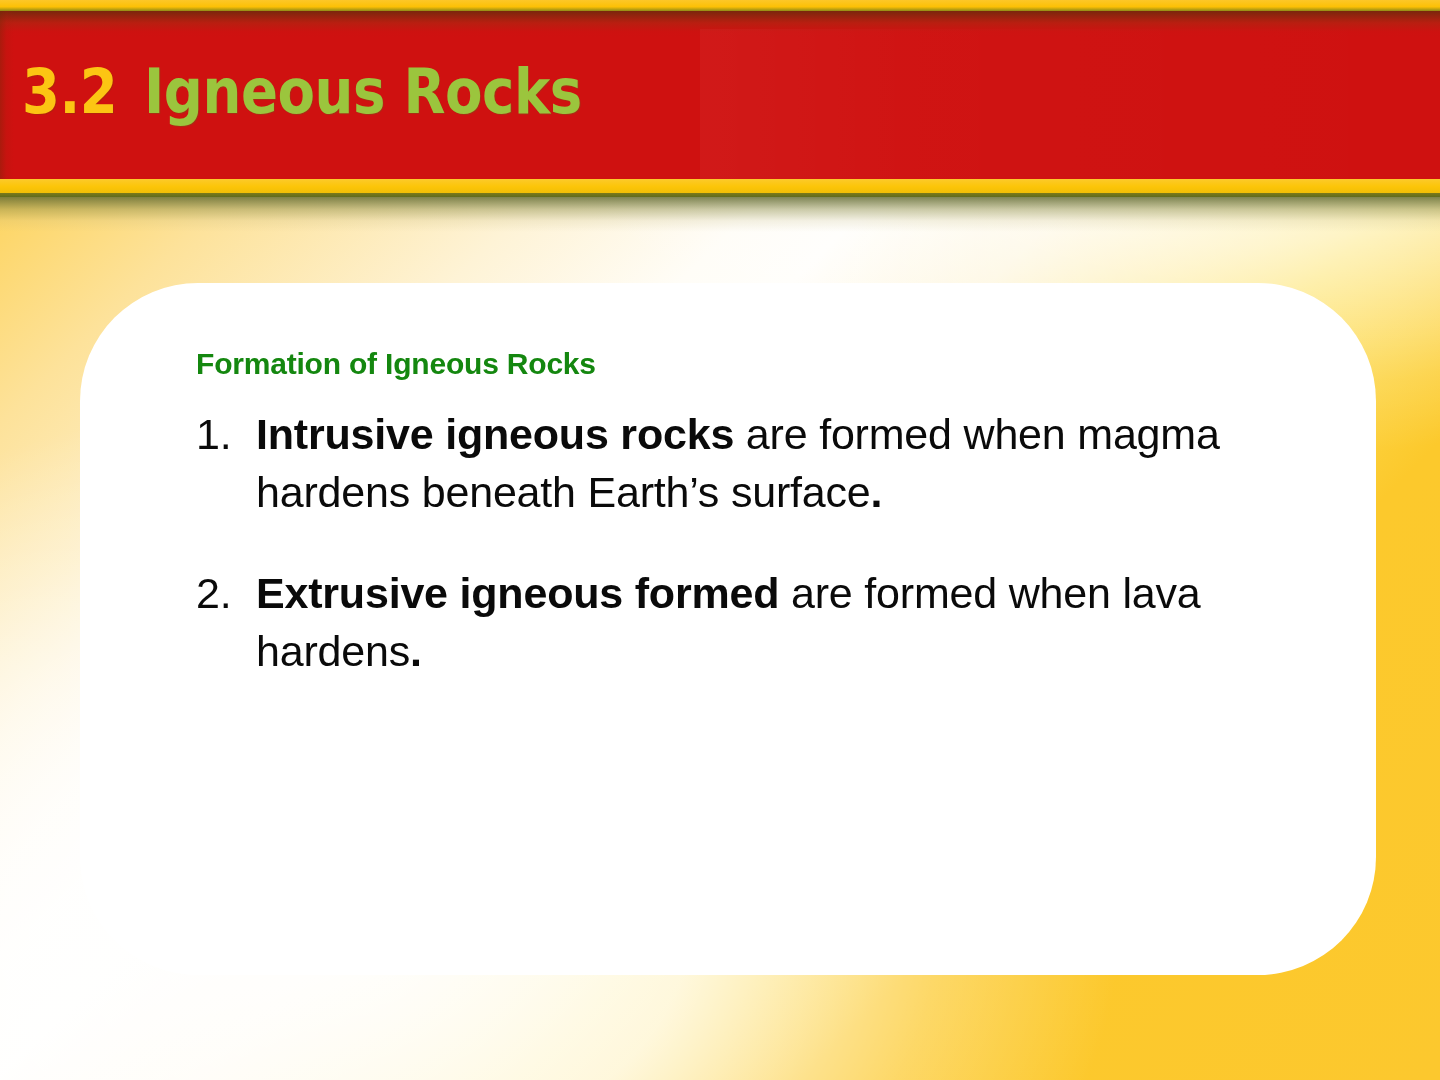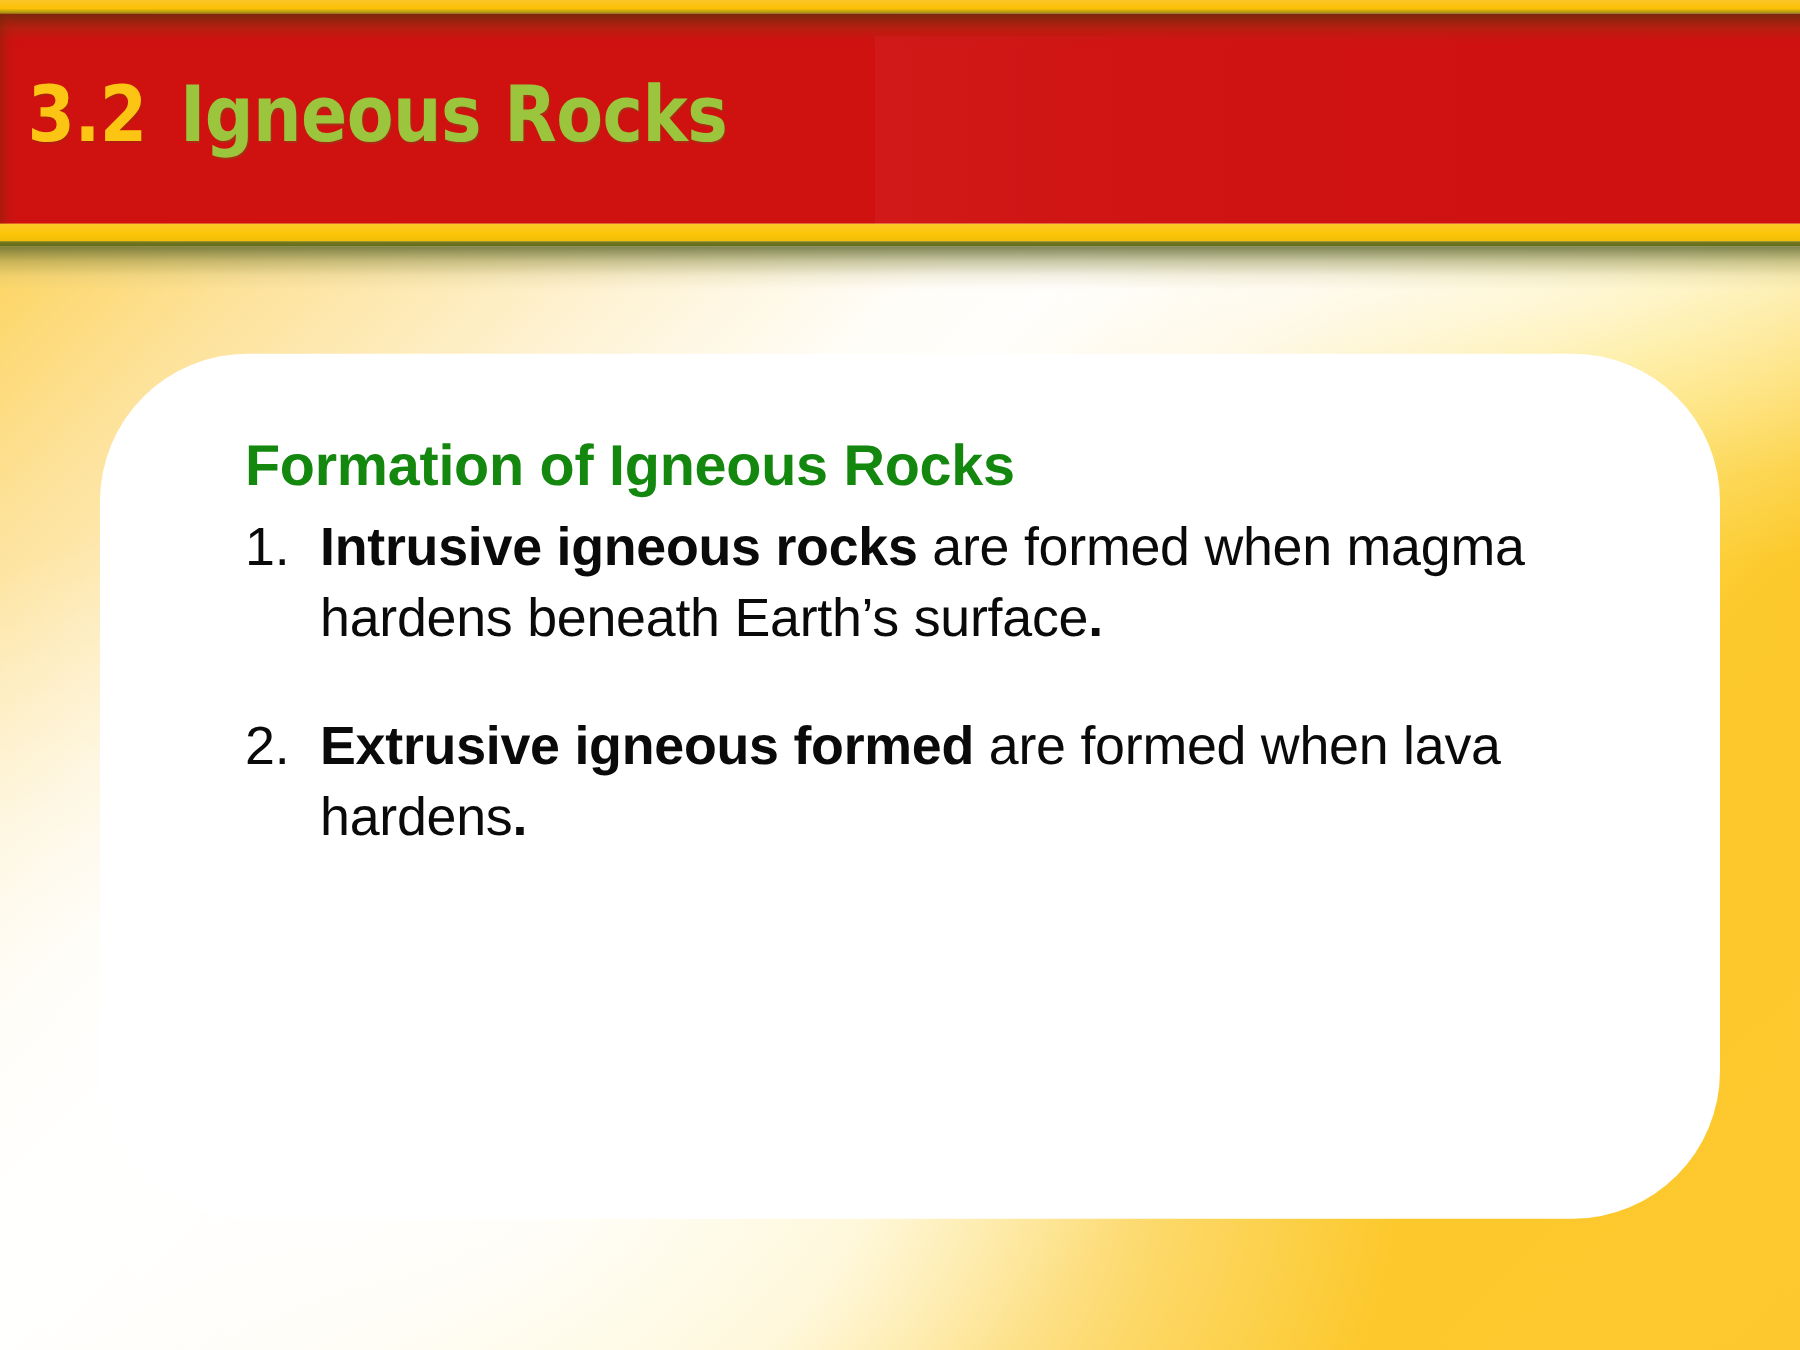--- a/index.html
+++ b/index.html
@@ -196,24 +196,24 @@
     left: 116px;
     top: 64px;
     width: 1110px;
   }
 
   
   .card-heading {
     color: #14870f;
     font-family: "Liberation Sans", sans-serif;
     font-weight: bold;
-    font-size: 46px;
+    font-size: 30px;
     line-height: 1.1;
     letter-spacing: -0.2px;
-    margin-bottom: 12px;
+    margin-bottom: 26px;
   }
 
   
   .fact-list {
     list-style: none;
   }
   .fact-item {
     position: relative;
     padding-left: 60px;
     font-family: "Liberation Sans", sans-serif;

